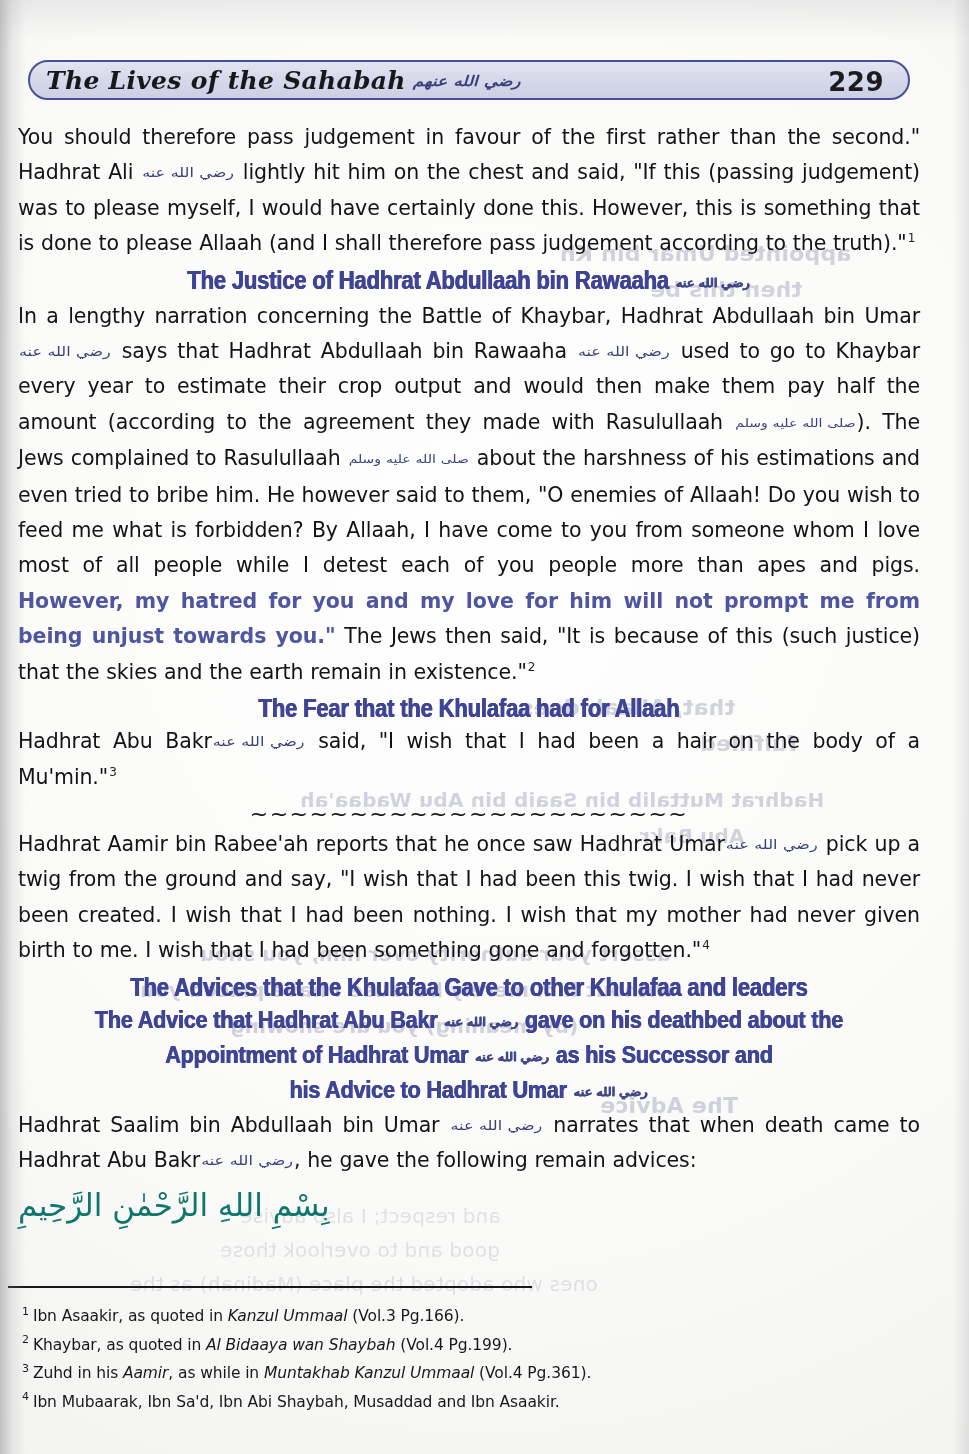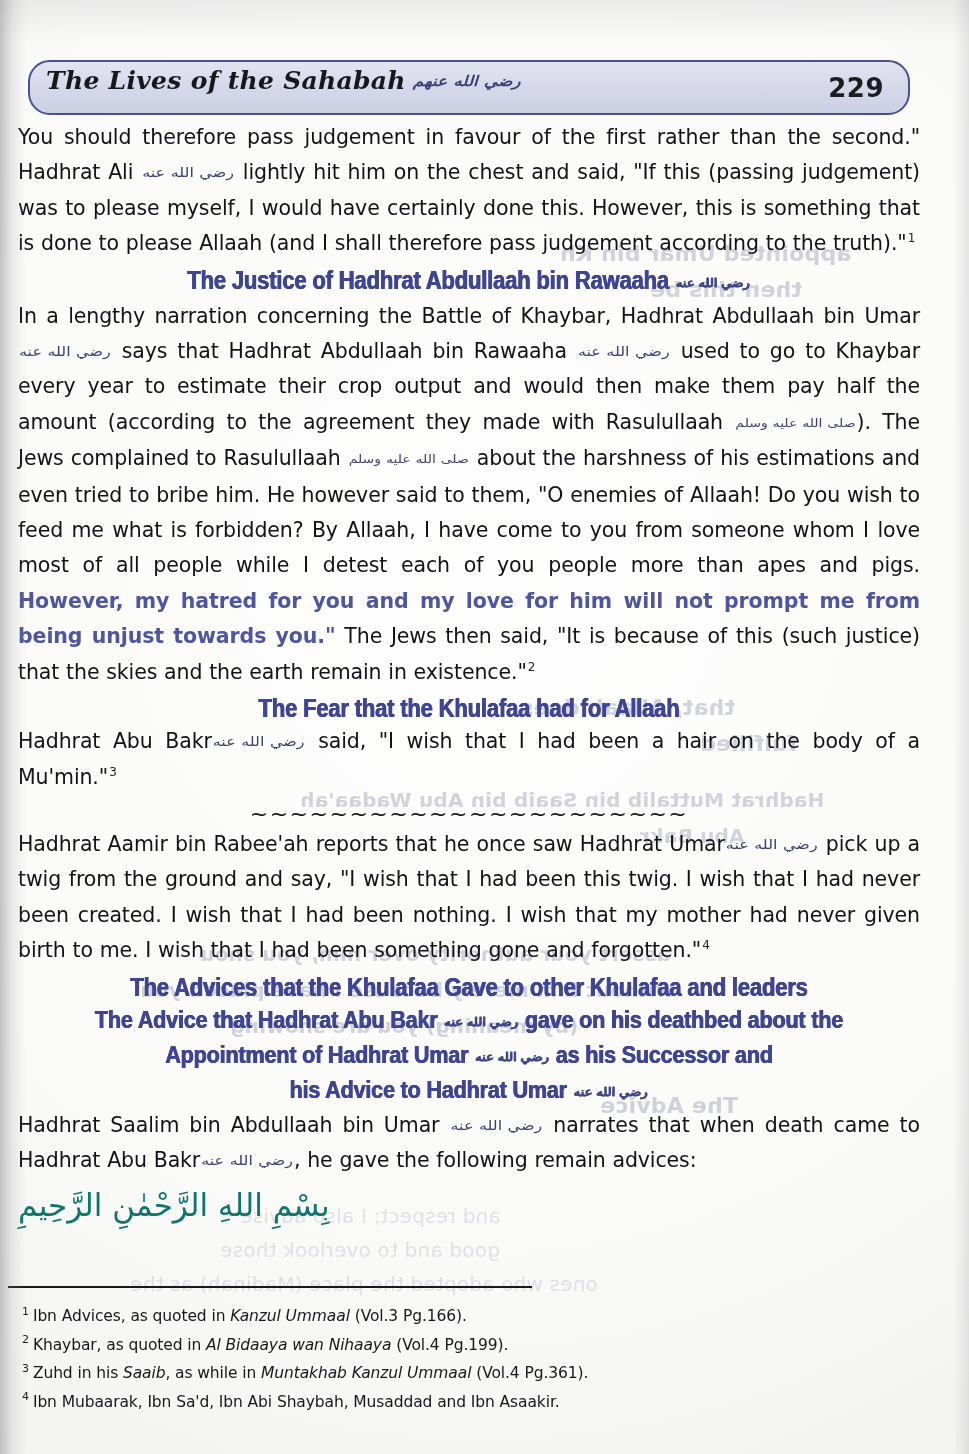--- a/index.html
+++ b/index.html
@@ -71,21 +71,21 @@
     filter: blur(0.4px);
   }
   .bleed.light { opacity: 0.20; font-weight: 400; color: #7a7f9c; }
 
   
   .header-bar {
     position: absolute;
     left: 28px;
     top: 60px;
     width: 882px;
-    height: 55px;
+    height: 40px;
     box-sizing: border-box;
     border: 2px solid #4a4f93;
     border-radius: 22px;
     background: linear-gradient(to bottom, #e3e4f1 0%, #d6d8ea 50%, #ccd0e4 100%);
     z-index: 5;
   }
   .header-title {
     position: absolute;
     left: 16px;
     top: 4px;
@@ -103,21 +103,21 @@
     margin-left: 7px;
     font-size: 17px;
     color: #2f3470;
     letter-spacing: -1px;
     opacity: 0.92;
     transform: scaleY(0.85);
   }
   .header-page-no {
     position: absolute;
     right: 24px;
-    top: 11px;
+    top: 5px;
     font-family: "DejaVu Sans", sans-serif;
     font-weight: 700;
     font-size: 26px;
     color: #1b1b20;
     letter-spacing: 0.5px;
     text-align: center;
   }
 
   
   .content {
@@ -304,22 +304,22 @@
     <h3 class="blue-head"><span>his Advice to Hadhrat Umar</span> <span class="hon">رضي الله عنه</span></h3>
 
     <p class="body"><span>Hadhrat Saalim bin Abdullaah bin Umar</span> <span class="hon">رضي الله عنه</span> <span>narrates that when death came to Hadhrat Abu Bakr</span><span class="hon">رضي الله عنه</span><span>, he gave the following remain advices:</span></p>
 
     <div class="bismillah">بِسْمِ اللهِ الرَّحْمٰنِ الرَّحِيمِ</div>
   </div>
 
   <div class="fn-rule"></div>
 
   <div class="footnotes">
-    <div class="fn-item"><span class="fn-num">1</span><span>Ibn Advices, as quoted in </span><i>Kanzul Ummaal</i><span> (Vol.3 Pg.166).</span></div>
-    <div class="fn-item"><span class="fn-num">2</span><span>Khaybar, as quoted in </span><i>Al Bidaaya wan Nihaaya</i><span> (Vol.4 Pg.199).</span></div>
-    <div class="fn-item"><span class="fn-num">3</span><span>Zuhd in his </span><i>Saaib</i><span>, as while in </span><i>Muntakhab Kanzul Ummaal</i><span> (Vol.4 Pg.361).</span></div>
+    <div class="fn-item"><span class="fn-num">1</span><span>Ibn Asaakir, as quoted in </span><i>Kanzul Ummaal</i><span> (Vol.3 Pg.166).</span></div>
+    <div class="fn-item"><span class="fn-num">2</span><span>Khaybar, as quoted in </span><i>Al Bidaaya wan Shaybah</i><span> (Vol.4 Pg.199).</span></div>
+    <div class="fn-item"><span class="fn-num">3</span><span>Zuhd in his </span><i>Aamir</i><span>, as while in </span><i>Muntakhab Kanzul Ummaal</i><span> (Vol.4 Pg.361).</span></div>
     <div class="fn-item"><span class="fn-num">4</span><span>Ibn Mubaarak, Ibn Sa'd, Ibn Abi Shaybah, Musaddad and Ibn Asaakir.</span></div>
   </div>
 
   <div class="gutter-shadow"></div>
   <div class="right-shadow"></div>
   <div class="top-shadow"></div>
 </div>
 
 </body></html>

